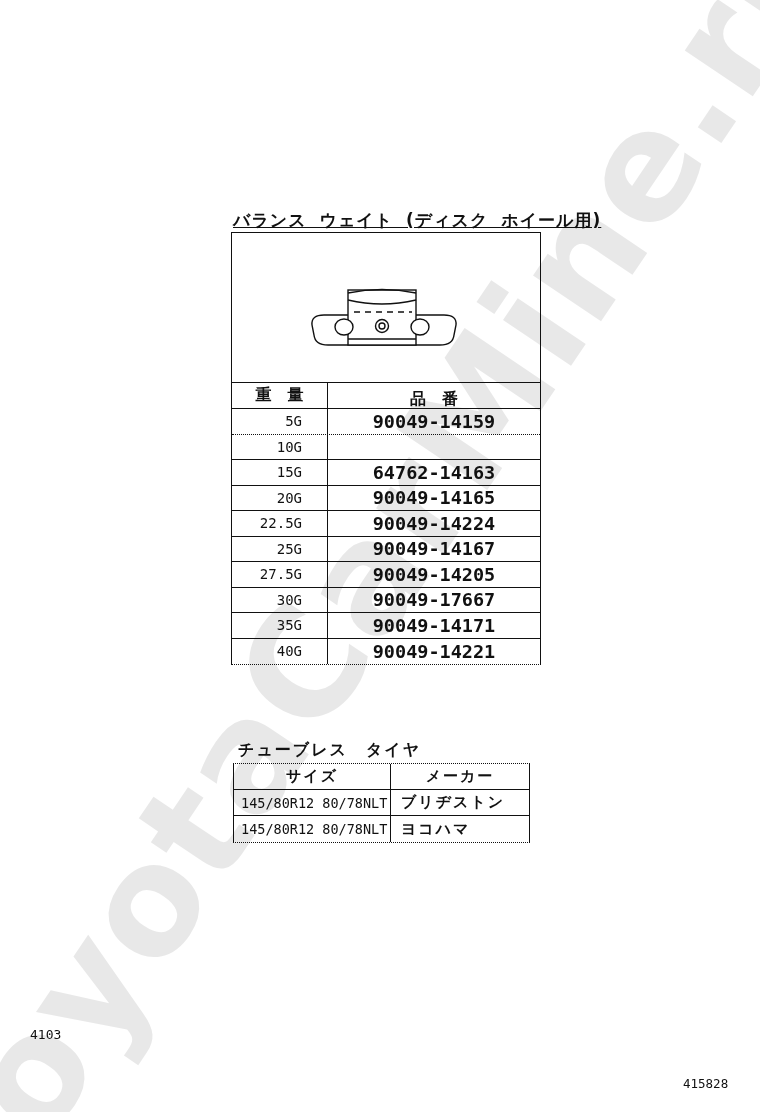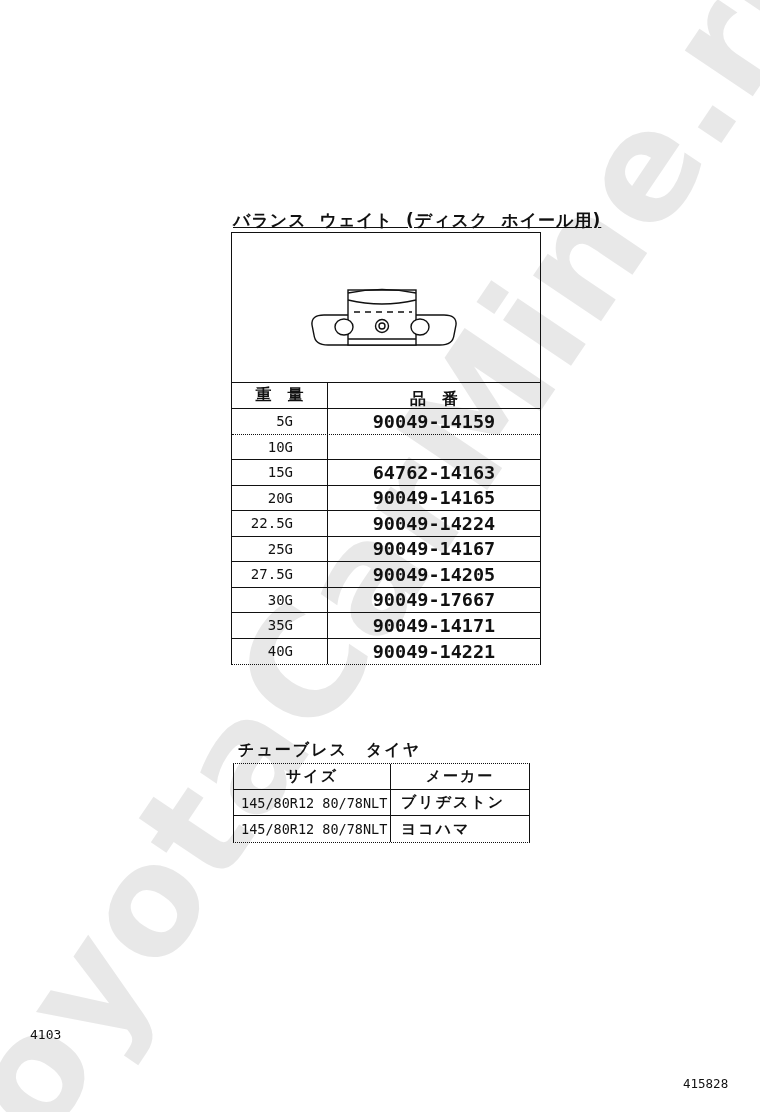--- a/index.html
+++ b/index.html
@@ -75,21 +75,21 @@
   .bw-row:last-child { border-bottom: none; }
   .bw-row.header { height: 26px; }
   .bw-row.dotted-after { border-bottom-style: dotted; }
   .bw-col-weight {
     width: 96px;
     box-sizing: border-box;
     border-right: 1px solid #111;
     display: flex;
     align-items: center;
     justify-content: flex-end;
-    padding-right: 34px;
+    padding-right: 25px;
     font-family: "DejaVu Sans Mono", monospace;
     font-size: 14px;
   }
   .bw-col-part {
     flex: 1;
     display: flex;
     align-items: center;
     justify-content: center;
     font-family: "DejaVu Sans Mono", monospace;
     font-size: 18.5px;

